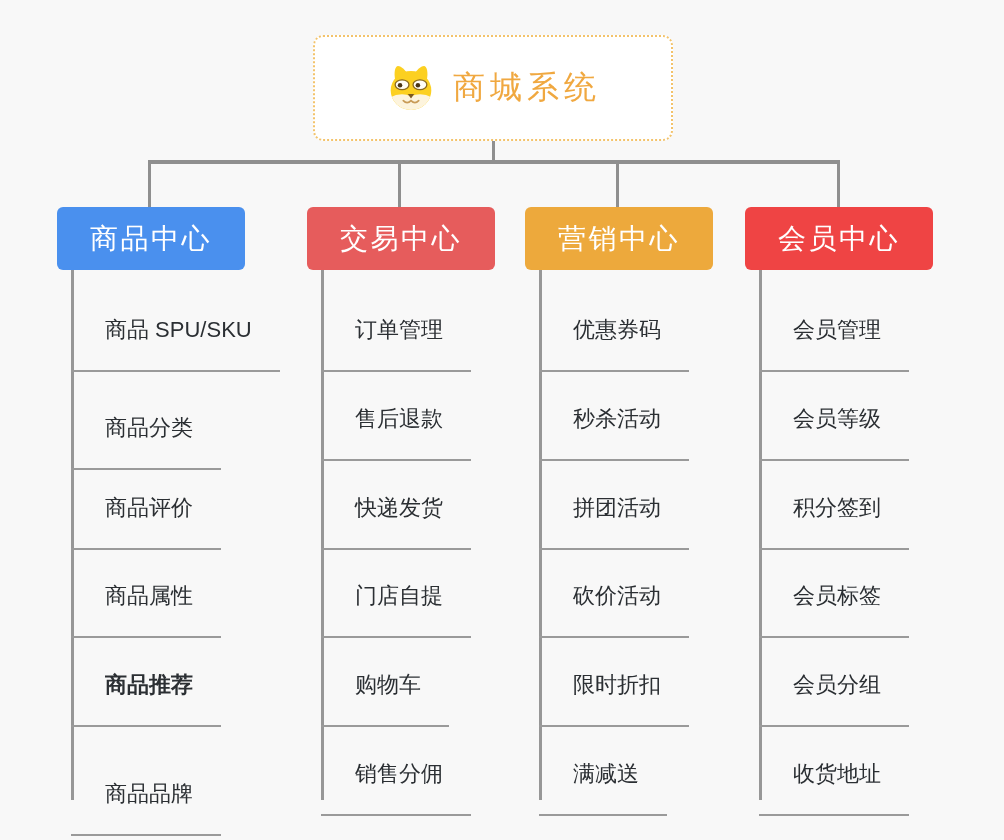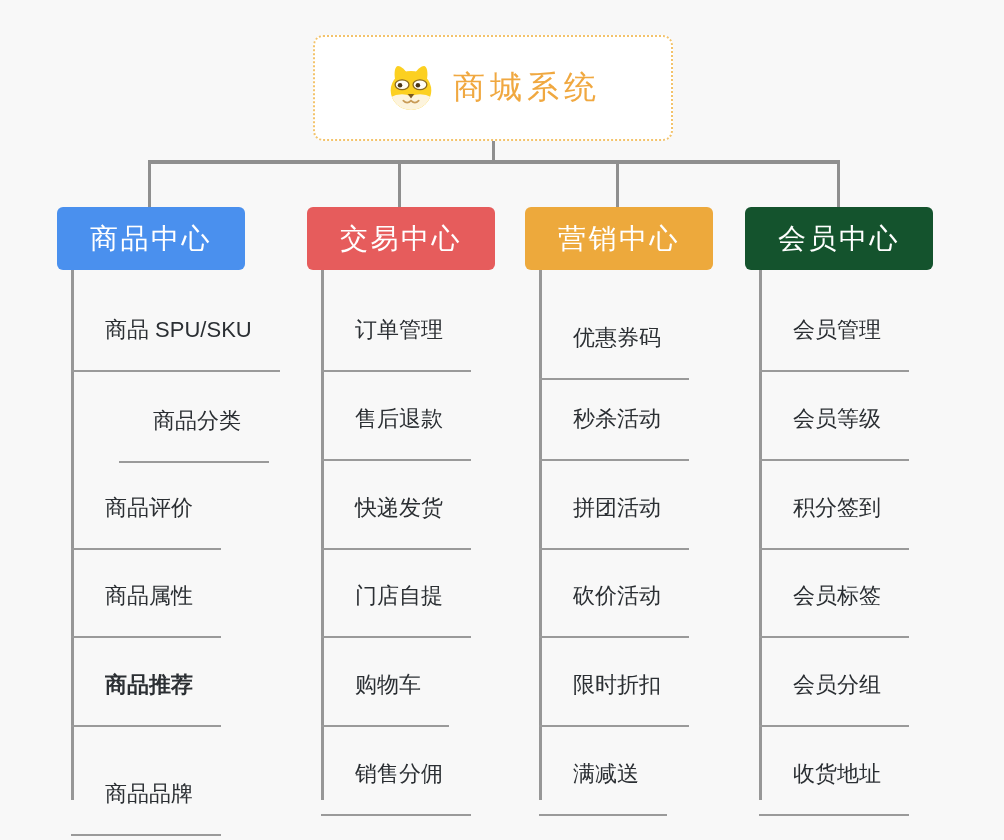--- a/index.html
+++ b/index.html
@@ -97,48 +97,48 @@
       <path d="M22.5 47.5 q4.8 5 9.5 0 q4.8 5 9.5 0" stroke="#c89b57" stroke-width="2" fill="none" stroke-linecap="round"></path>
     </svg>
     <span class="root-title">商城系统</span>
   </div>
 
   <div id="branches">
       <div class="branch col-0">
         <div class="branch-header" style="background: rgb(74, 144, 238);">商品中心</div>
         <div class="branch-line"></div>
         <div class="leaf" style="top: 108px;">商品 SPU/SKU</div>
-        <div class="leaf" style="top: 199px; margin-left: 48px;">商品分类</div>
+        <div class="leaf" style="top: 206px;">商品分类</div>
         <div class="leaf" style="top: 285.6px;">商品评价</div>
         <div class="leaf" style="top: 374.4px;">商品属性</div>
         <div class="leaf" style="top: 463.2px; font-weight: bold;">商品推荐</div>
         <div class="leaf" style="top: 572px;">商品品牌</div>
       </div>
       <div class="branch col-1">
         <div class="branch-header" style="background: rgb(230, 92, 92);">交易中心</div>
         <div class="branch-line"></div>
         <div class="leaf" style="top: 108px;">订单管理</div>
         <div class="leaf" style="top: 196.8px;">售后退款</div>
         <div class="leaf" style="top: 285.6px;">快递发货</div>
         <div class="leaf" style="top: 374.4px;">门店自提</div>
         <div class="leaf" style="top: 463.2px;">购物车</div>
         <div class="leaf" style="top: 552px;">销售分佣</div>
       </div>
       <div class="branch col-2">
         <div class="branch-header" style="background: rgb(237, 169, 60);">营销中心</div>
         <div class="branch-line"></div>
-        <div class="leaf" style="top: 108px; margin-top: 8px;">优惠券码</div>
+        <div class="leaf" style="top: 108px;">优惠券码</div>
         <div class="leaf" style="top: 196.8px;">秒杀活动</div>
         <div class="leaf" style="top: 285.6px;">拼团活动</div>
         <div class="leaf" style="top: 374.4px;">砍价活动</div>
         <div class="leaf" style="top: 463.2px;">限时折扣</div>
         <div class="leaf" style="top: 552px;">满减送</div>
       </div>
       <div class="branch col-3">
-        <div class="branch-header" style="background: #14532d;">会员中心</div>
+        <div class="branch-header" style="background: #ef4444;">会员中心</div>
         <div class="branch-line"></div>
         <div class="leaf" style="top: 108px;">会员管理</div>
         <div class="leaf" style="top: 196.8px;">会员等级</div>
         <div class="leaf" style="top: 285.6px;">积分签到</div>
         <div class="leaf" style="top: 463.2px;">会员分组</div>
         <div class="leaf" style="top: 374.4px;">会员标签</div>
         <div class="leaf" style="top: 552px;">收货地址</div>
       </div>
     </div>
 

